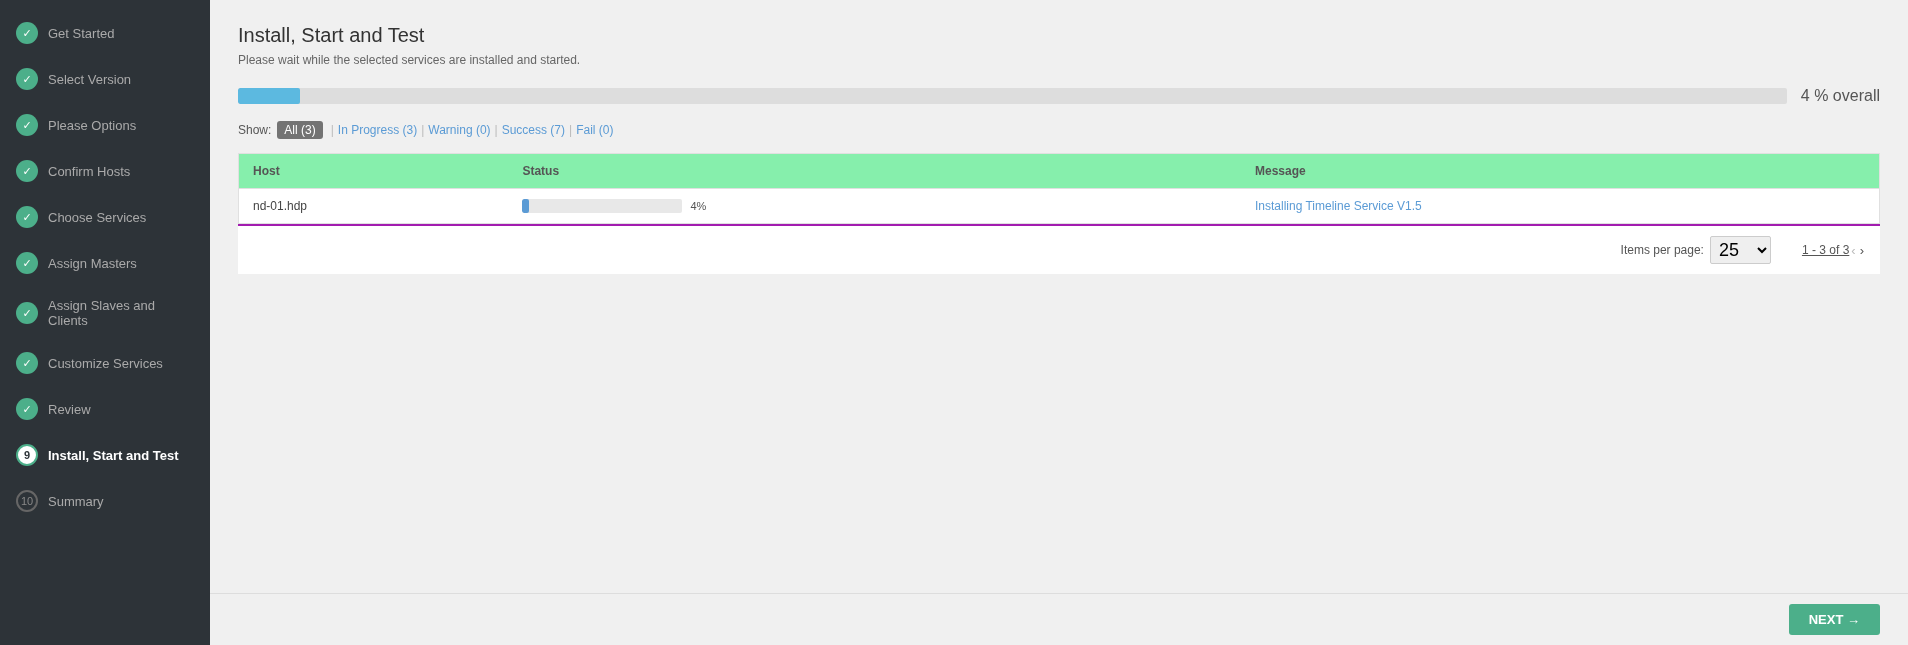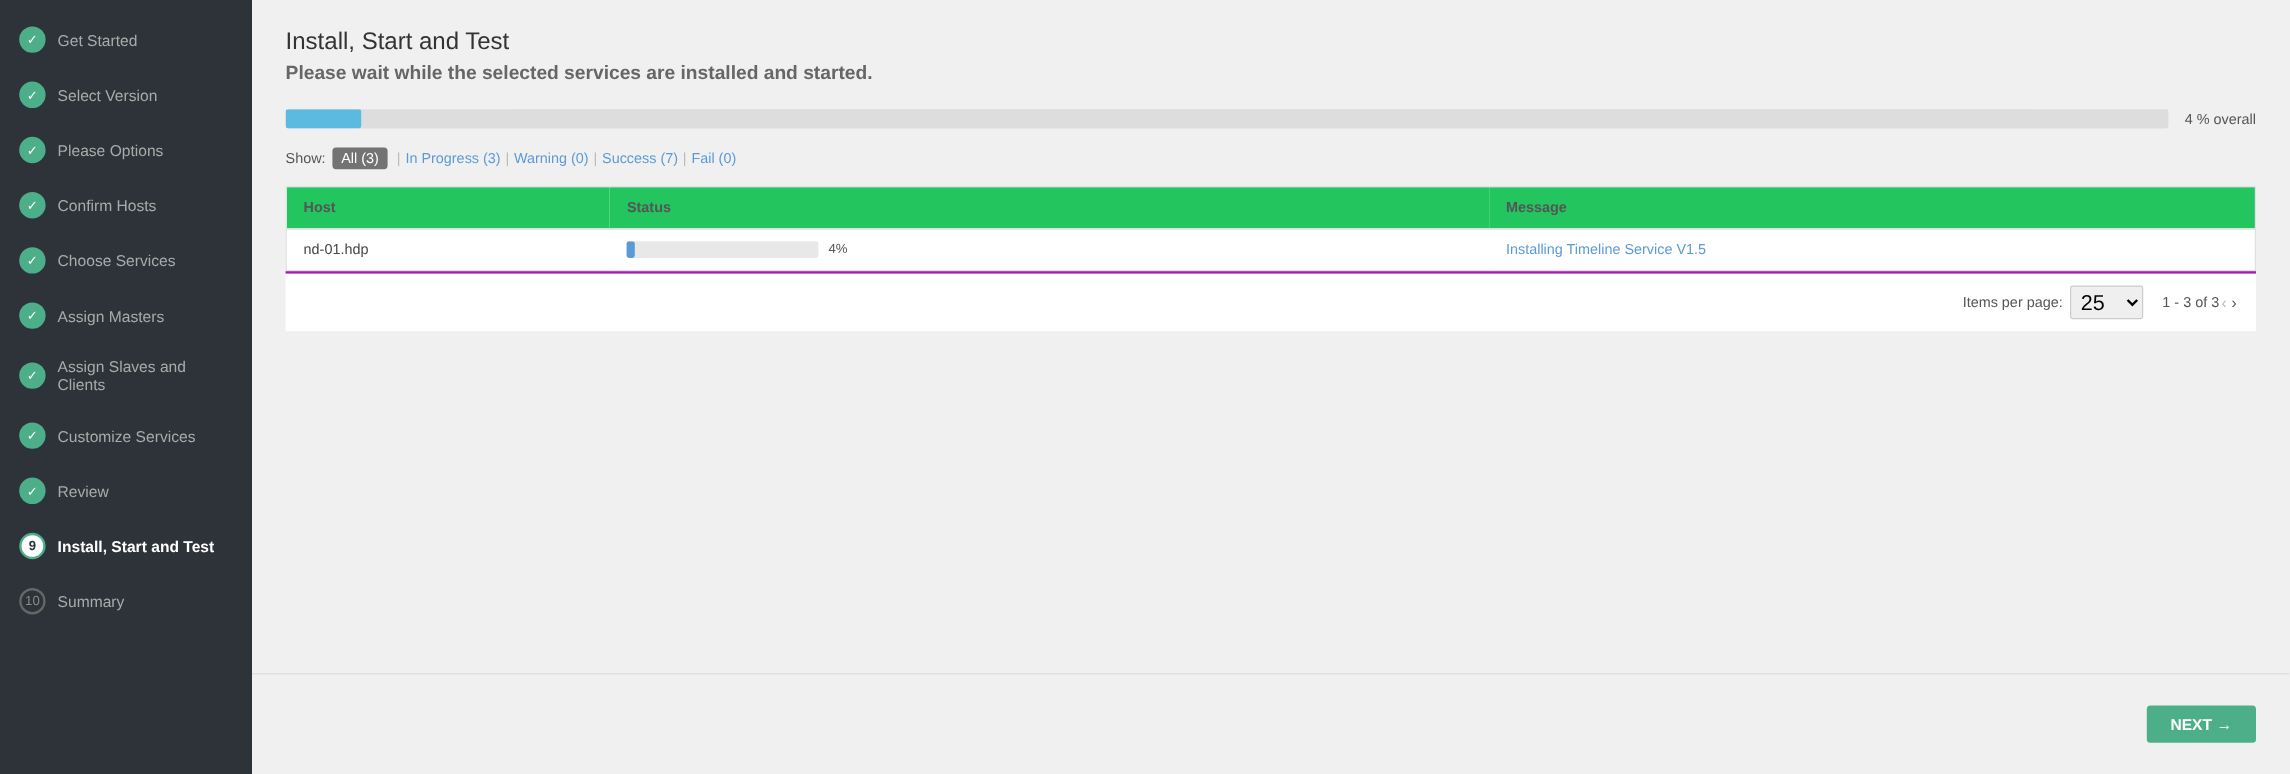--- a/index.html
+++ b/index.html
@@ -67,24 +67,23 @@
       overflow-y: auto;
     }
 
     .page-title {
       font-size: 20px;
       font-weight: 400;
       color: #333;
       margin-bottom: 6px;
     }
     .page-subtitle {
-      font-size: 16px;
+      font-size: 12px;
       color: #666;
       margin-bottom: 20px;
-      font-weight: bold;
     }
 
     
     .overall-progress-row {
       display: flex;
       align-items: center;
       margin-bottom: 16px;
     }
     .overall-progress-bar-container {
       flex: 1;
@@ -93,21 +92,21 @@
       border-radius: 2px;
       overflow: hidden;
       margin-right: 14px;
     }
     .overall-progress-bar-fill {
       height: 100%;
       background: #5cb9e0;
       border-radius: 2px;
     }
     .overall-progress-label {
-      font-size: 12px;
+      font-size: 16px;
       color: #555;
       white-space: nowrap;
     }
 
     
     .show-filter-row {
       display: flex;
       align-items: center;
       margin-bottom: 14px;
       font-size: 12px;
@@ -144,21 +143,21 @@
       background: #fff;
       border: 1px solid #e0e0e0;
     }
     .install-table th {
       text-align: left;
       padding: 10px 14px;
       font-size: 12px;
       font-weight: 600;
       color: #555;
       border-bottom: 1px solid #e0e0e0;
-      background: #22c55e;
+      background: #86efac;
     }
     .install-table td {
       padding: 10px 14px;
       font-size: 12px;
       color: #444;
       border-bottom: 1px solid #f0f0f0;
     }
     .install-table tr:last-child td {
       border-bottom: none;
     }
@@ -209,36 +208,37 @@
       align-items: center;
       gap: 6px;
     }
     .per-page-select {
       padding: 2px 4px;
       border: 1px solid #ccc;
       font-size: 18px;
       border-radius: 2px;
     }
     .page-range {
-      margin-left: 16px;
+      margin-left: 31px;
+      text-decoration: underline;
     }
     .page-nav-btn {
       background: none;
       border: none;
       cursor: pointer;
       color: #555;
       font-size: 13px;
       padding: 0 2px;
     }
     .page-nav-btn:disabled { color: #bbb; cursor: default; }
 
     
     #footer {
       background: #f0f0f0;
-      padding: 26px 28px;
+      padding: 10px 28px;
       display: flex;
       justify-content: flex-end;
       border-top: 1px solid #ddd;
     }
     .next-button {
       background: #4caf8a;
       color: #fff;
       border: none;
       padding: 8px 20px;
       font-size: 13px;

